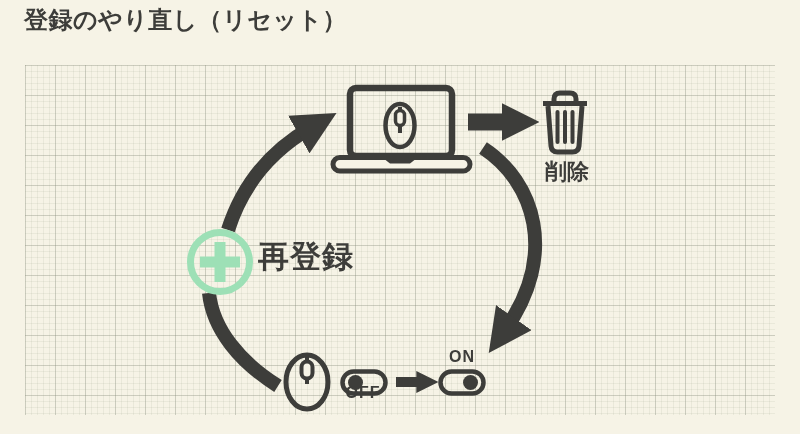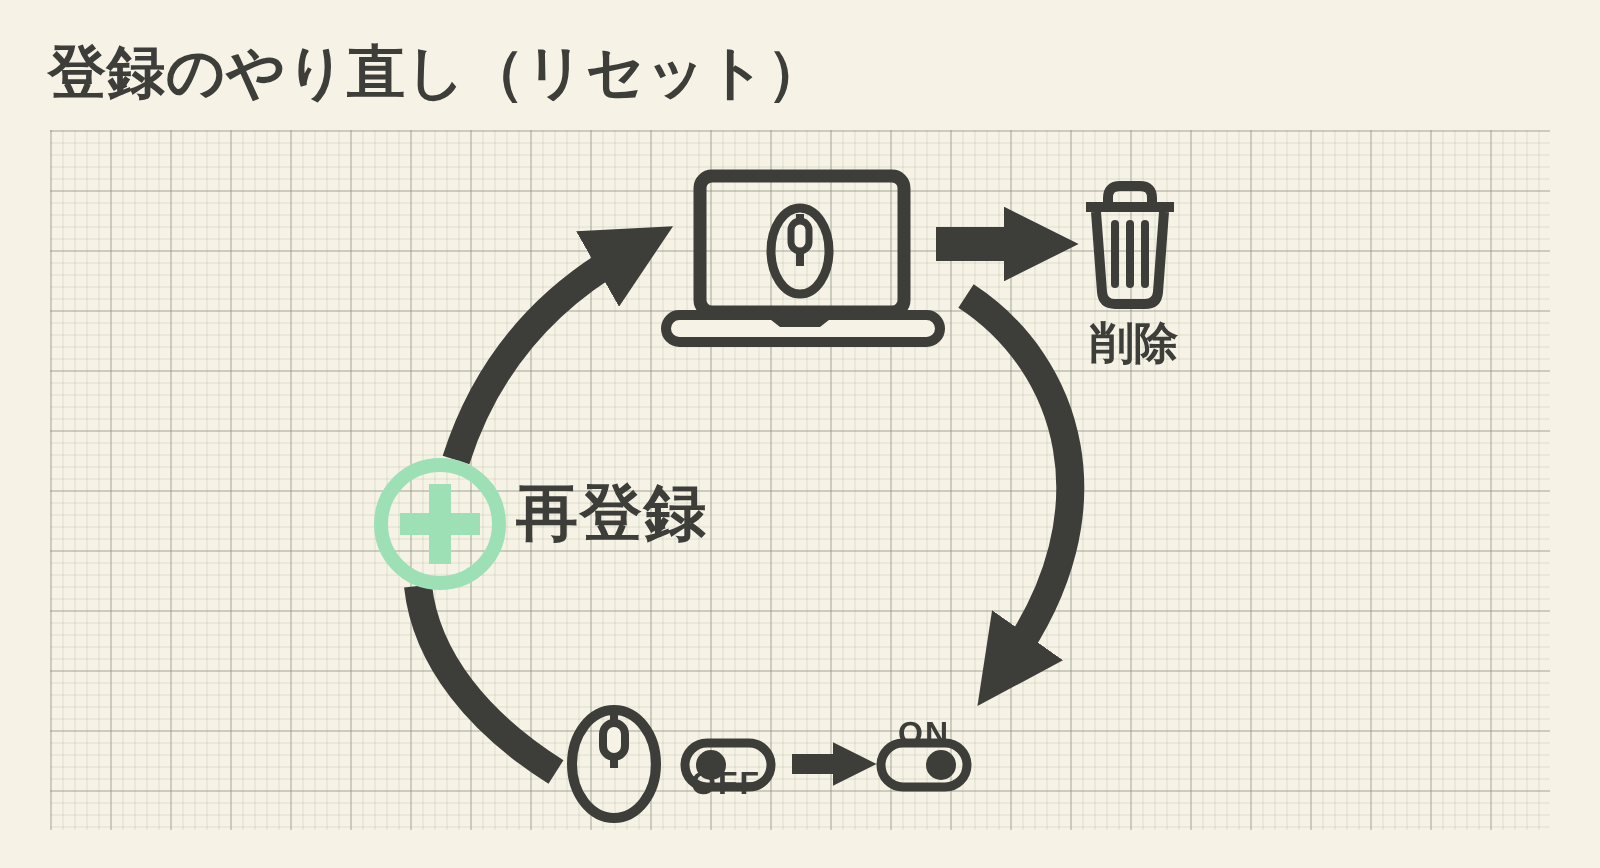--- a/index.html
+++ b/index.html
@@ -29,38 +29,38 @@
       linear-gradient(to right, rgba(150,155,135,0.13) 1px, transparent 1px),
       linear-gradient(to bottom, rgba(150,155,135,0.13) 1px, transparent 1px),
       linear-gradient(to right, rgba(130,135,120,0.30) 1px, transparent 1px),
       linear-gradient(to bottom, rgba(130,135,120,0.30) 1px, transparent 1px);
     background-size: 6px 6px, 6px 6px, 30px 30px, 30px 30px;
   }
 
   .title {
     position: absolute;
     left: 24px;
-    top: 17px;
-    font-size: 29px;
+    top: 4px;
+    font-size: 24px;
     font-weight: bold;
     color: var(--ink);
     letter-spacing: 0.5px;
     white-space: nowrap;
   }
 
   .label {
     position: absolute;
     font-weight: bold;
     color: var(--ink);
     white-space: nowrap;
   }
   .label.rereg  { left: 258px; top: 236px; font-size: 31px; letter-spacing: 1px; }
   .label.delete { left: 541px; top: 157px; width: 52px; text-align: center; font-size: 22px; }
   .label.off    { left: 337px; top: 348px; width: 52px; text-align: center; font-size: 16px; letter-spacing: 1px; margin-top: 36px; }
-  .label.on     { left: 437px; top: 348px; width: 50px; text-align: center; font-size: 16px; letter-spacing: 1px; margin-top: 11px; }
+  .label.on     { left: 437px; top: 348px; width: 50px; text-align: center; font-size: 16px; letter-spacing: 1px; }
 
   svg.diagram { position: absolute; left: 0; top: 0; }
 
   .stroke-ink  { stroke: var(--ink); fill: none; }
   .fill-ink    { fill: var(--ink); stroke: none; }
   .fill-bg     { fill: var(--bg); }
   .stroke-green{ stroke: var(--green); fill: none; }
 </style>
 </head>
 <body>

